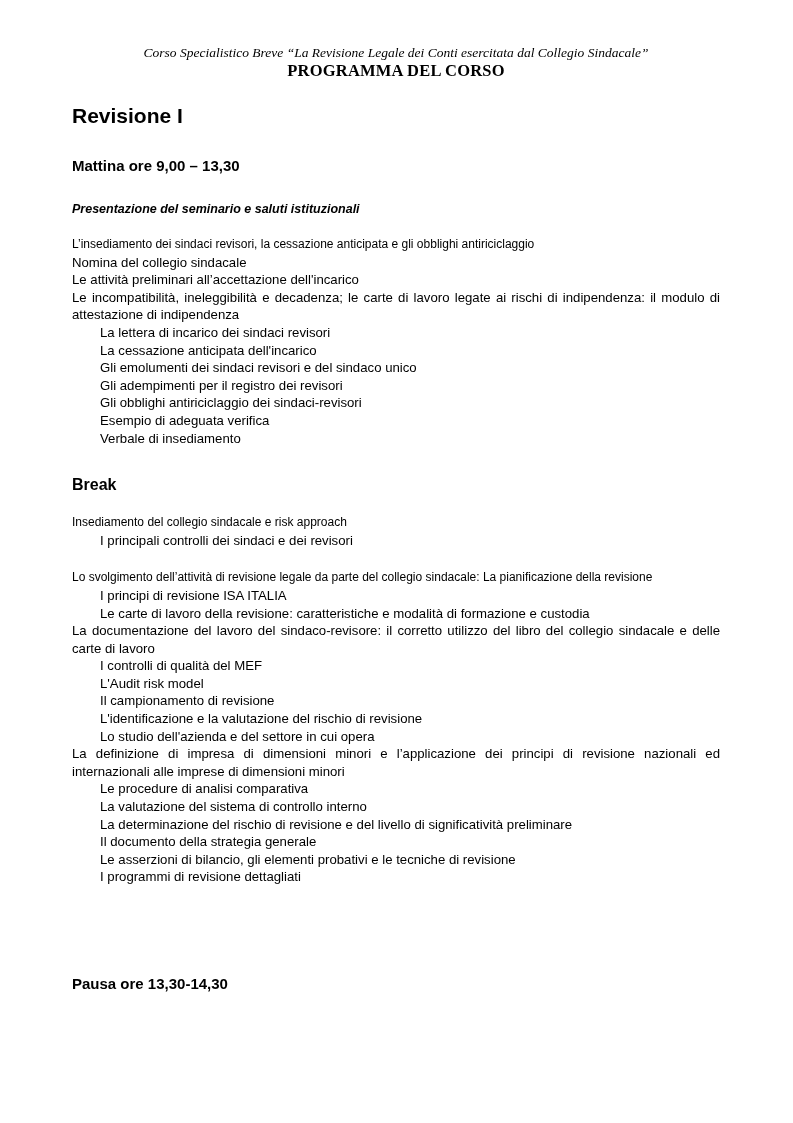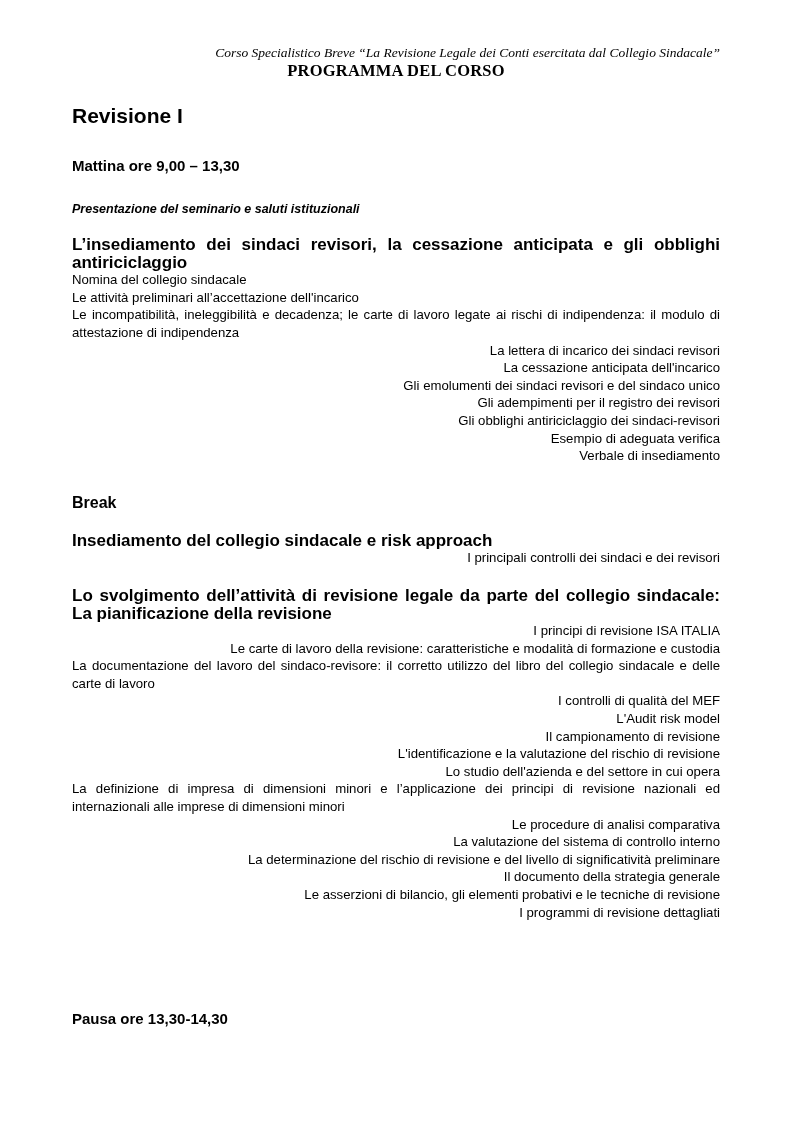--- a/index.html
+++ b/index.html
@@ -24,21 +24,21 @@
     top: 0;
     width: 648px;
   }
 
   
   .doc-header {
     font-family: "Liberation Serif", serif;
     font-style: italic;
     font-size: 13.5px;
     line-height: 16px;
-    text-align: right;
+    text-align: center;
     margin-top: 45px;
     white-space: nowrap;
   }
 
   
   .doc-title {
     font-family: "Liberation Serif", serif;
     font-weight: bold;
     font-size: 16.5px;
     line-height: 19px;
@@ -66,22 +66,22 @@
   .subsection-italic {
     font-size: 12.5px;
     font-weight: bold;
     font-style: italic;
     line-height: 16px;
     margin-top: 26px;
   }
 
   
   .section-heading {
-    font-size: 17px;
-    font-weight: bold;
+    font-size: 12px;
+    font-weight: normal;
     line-height: 17.6px;
     margin-top: 19px;
     text-align: justify;
   }
   .section-heading.tight {
     margin-top: 20px;
   }
 
   
   .break-heading {
@@ -100,21 +100,21 @@
   .item-list li {
     font-size: 13.2px;
     line-height: 17.6px;
     text-align: justify;
     margin: 0;
   }
   .item-list li:last-child {
     text-align: left;
   }
   .item-list li.nojustify {
-    text-align: right;
+    text-align: left;
     margin-left: 28px;
   }
 
   
   .pausa {
     font-size: 15px;
     font-weight: bold;
     line-height: 18px;
     margin-top: 55px;
   }

